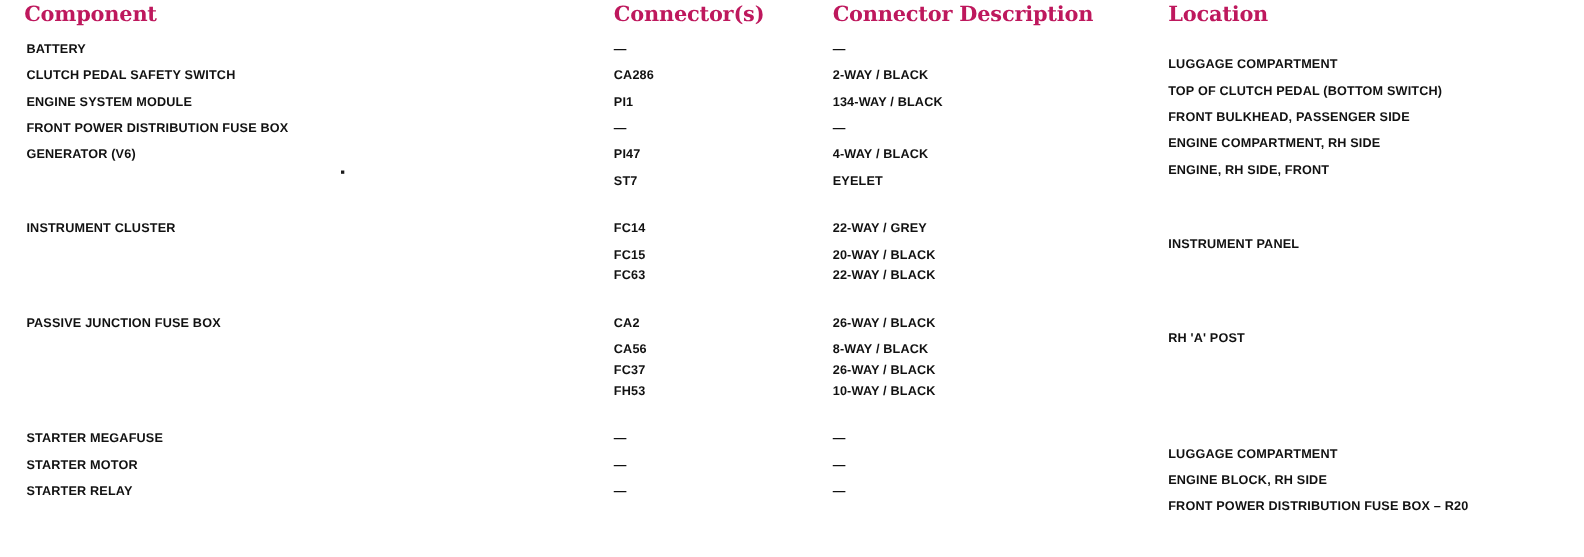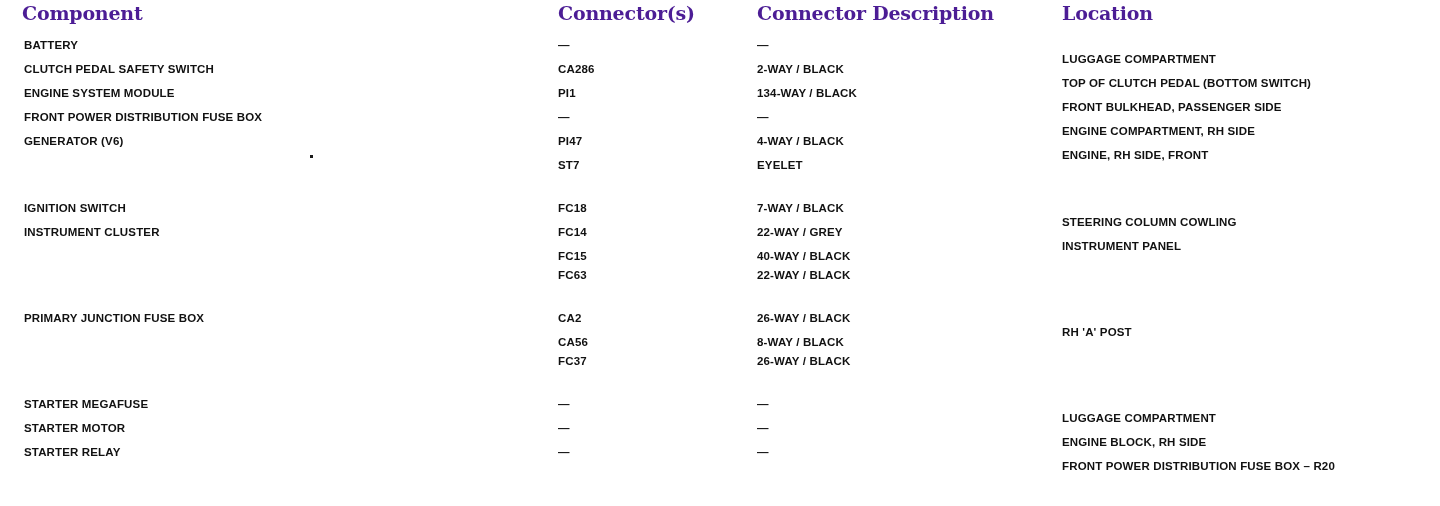--- a/index.html
+++ b/index.html
@@ -28,21 +28,21 @@
     width: 1440px;
     height: 28px;
   }
   .hdr-cell {
     position: absolute;
     font-family: "DejaVu Serif", "Liberation Serif", serif;
     font-weight: 700;
     font-size: 19px;
     letter-spacing: -0.2px;
     white-space: nowrap;
-    color: #4c1d95;
+    color: #be185d;
     top: 0;
   }
   .hdr-c1 { left: 22px; }
   .hdr-c2 { left: 558px; }
   .hdr-c3 { left: 757px; }
   .hdr-c4 { left: 1062px; }
 
   
   .tbl {
     position: absolute;
@@ -132,53 +132,51 @@
         <div class="cell c2">PI47</div>
         <div class="cell c3">4-WAY / BLACK</div>
         <div class="cell c4">ENGINE, RH SIDE, FRONT</div>
       </div>
       <div class="row cont">
         <div class="cell c2">ST7</div>
         <div class="cell c3">EYELET</div>
       </div>
       <div class="row gap"></div>
       <div class="row">
-        <div class="cell c1">IGNITION SWITCH</div>
-        <div class="cell c2">FC18</div>
-        <div class="cell c3">7-WAY / BLACK</div>
-        <div class="cell c4">STEERING COLUMN COWLING</div>
-      </div>
-      <div class="row">
         <div class="cell c1">INSTRUMENT CLUSTER</div>
         <div class="cell c2">FC14</div>
         <div class="cell c3">22-WAY / GREY</div>
         <div class="cell c4">INSTRUMENT PANEL</div>
       </div>
       <div class="row cont">
         <div class="cell c2">FC15</div>
-        <div class="cell c3">40-WAY / BLACK</div>
+        <div class="cell c3">20-WAY / BLACK</div>
       </div>
       <div class="row cont">
         <div class="cell c2">FC63</div>
         <div class="cell c3">22-WAY / BLACK</div>
       </div>
       <div class="row gap"></div>
       <div class="row">
-        <div class="cell c1">PRIMARY JUNCTION FUSE BOX</div>
+        <div class="cell c1">PASSIVE JUNCTION FUSE BOX</div>
         <div class="cell c2">CA2</div>
         <div class="cell c3">26-WAY / BLACK</div>
         <div class="cell c4">RH 'A' POST</div>
       </div>
       <div class="row cont">
         <div class="cell c2">CA56</div>
         <div class="cell c3">8-WAY / BLACK</div>
       </div>
       <div class="row cont">
         <div class="cell c2">FC37</div>
         <div class="cell c3">26-WAY / BLACK</div>
+      </div>
+      <div class="row cont">
+        <div class="cell c2">FH53</div>
+        <div class="cell c3">10-WAY / BLACK</div>
       </div>
       <div class="row gap"></div>
       <div class="row">
         <div class="cell c1">STARTER MEGAFUSE</div>
         <div class="cell c2 dash">—</div>
         <div class="cell c3 dash">—</div>
         <div class="cell c4">LUGGAGE COMPARTMENT</div>
       </div>
       <div class="row">
         <div class="cell c1">STARTER MOTOR</div>

